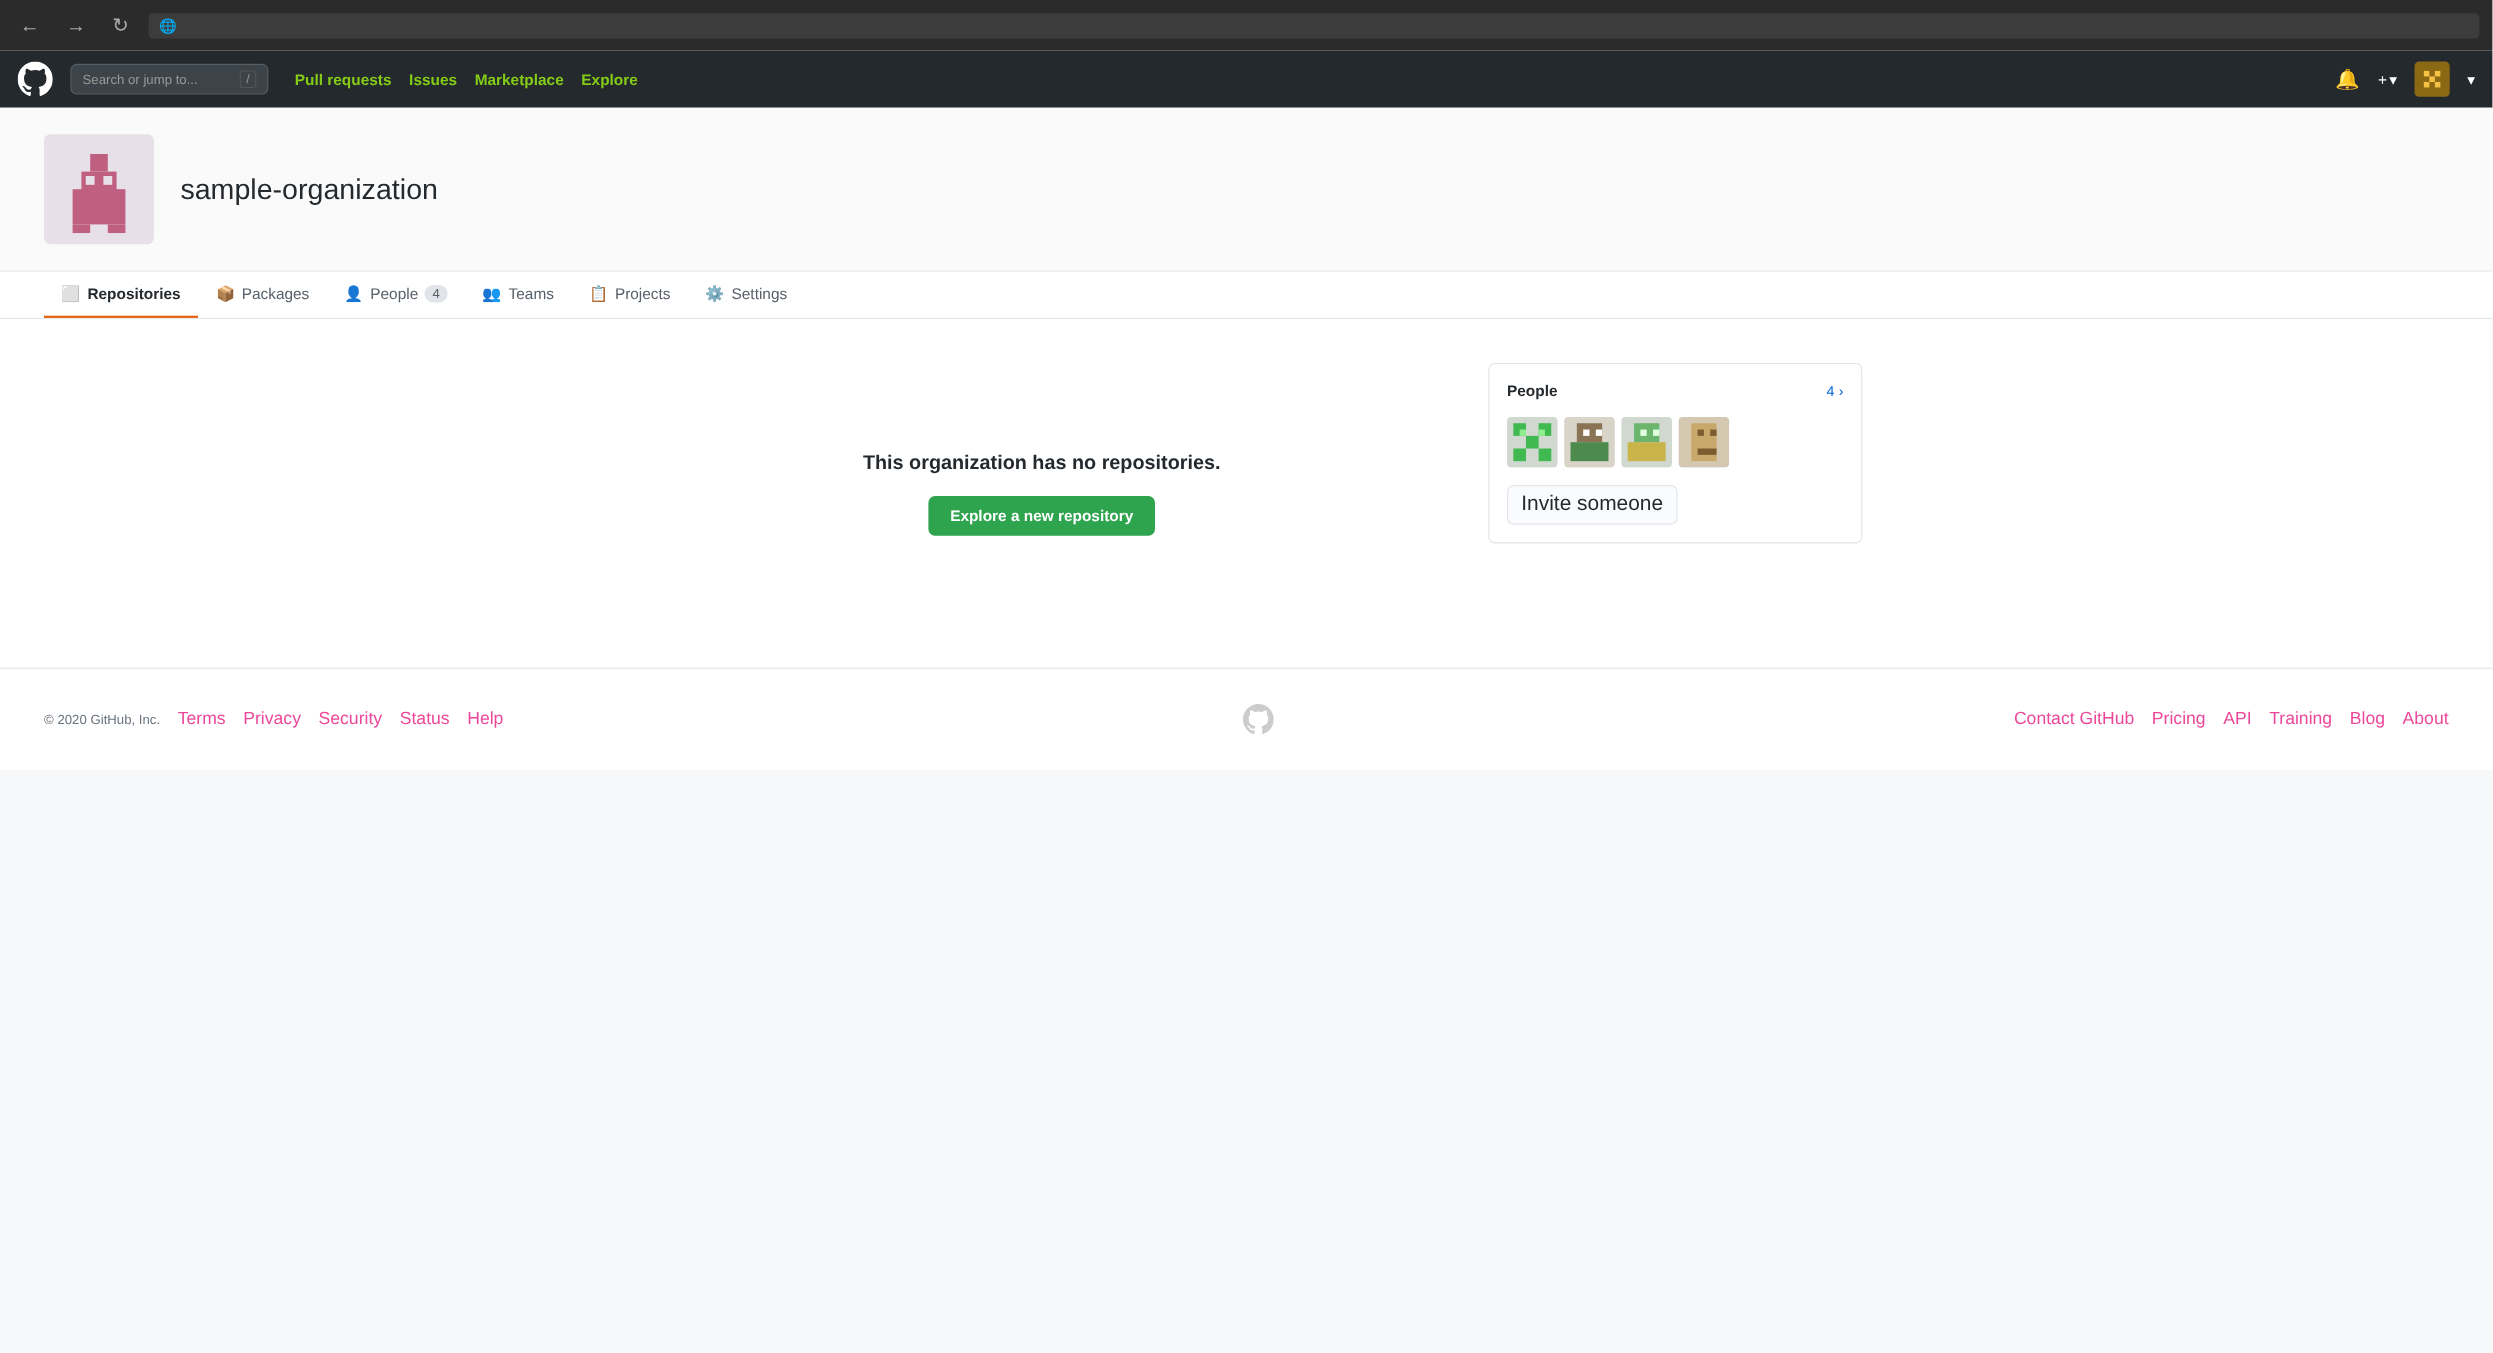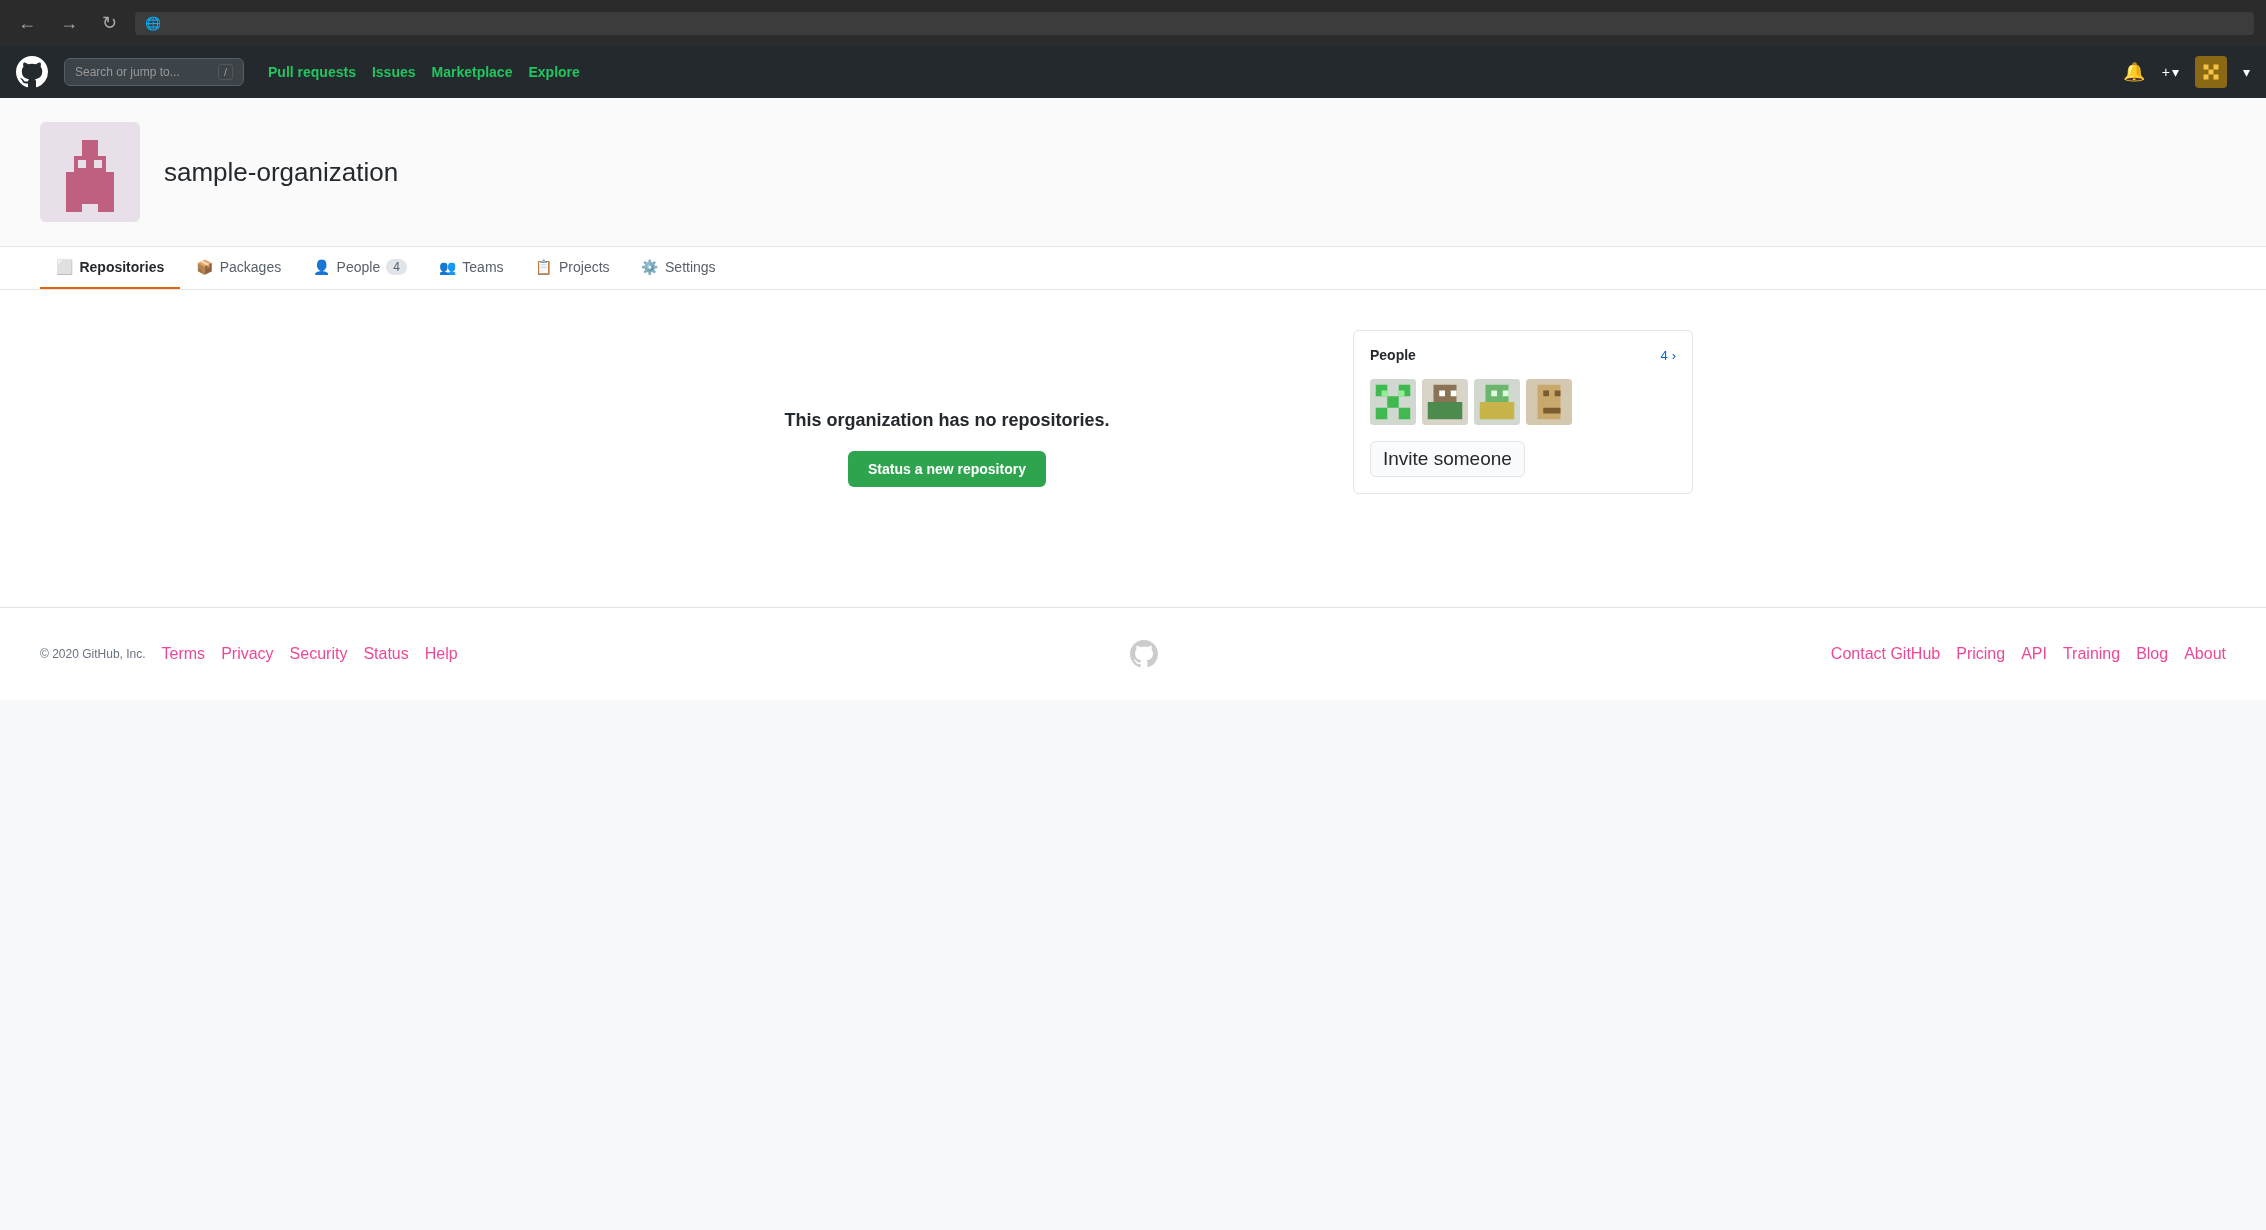--- a/index.html
+++ b/index.html
@@ -12,21 +12,21 @@
     .browser-address-bar .globe-icon { color: #aaa; }
     .browser-url { flex: 1; }
     .browser-url .highlight { color: #e06060; border: 1px solid #e06060; border-radius: 2px; padding: 0 2px; }
 
     
     .gh-navbar { background: #24292e; padding: 0 16px; display: flex; align-items: center; height: 52px; gap: 16px; }
     .gh-logo { width: 32px; height: 32px; fill: white; flex-shrink: 0; }
     .gh-search { background: #3d4449; border: 1px solid #555d65; border-radius: 6px; color: #ccc; padding: 5px 10px; width: 180px; font-size: 14px; display: flex; align-items: center; justify-content: space-between; }
     .gh-search span { font-size: 12px; color: #999; }
     .gh-nav-links { display: flex; gap: 16px; margin-left: 8px; }
-    .gh-nav-link { color: #22c55e; text-decoration: none; font-size: 14px; font-weight: 600; }
+    .gh-nav-link { color: #84cc16; text-decoration: none; font-size: 14px; font-weight: 600; }
     .gh-nav-right { margin-left: auto; display: flex; align-items: center; gap: 16px; }
     .gh-bell { color: #fff; font-size: 18px; }
     .gh-plus-btn { color: #fff; font-size: 14px; cursor: pointer; display: flex; align-items: center; gap: 2px; }
     .gh-avatar-btn { width: 32px; height: 32px; background: #8b6914; border-radius: 4px; cursor: pointer; display: flex; align-items: center; justify-content: center; }
 
     
     .main-content { background: #fff; min-height: 600px; }
     .org-header { padding: 24px 40px; display: flex; align-items: center; gap: 24px; background: #fafafa; border-bottom: 1px solid #e1e4e8; }
     .org-avatar { width: 100px; height: 100px; background: #e8e0e8; border-radius: 6px; overflow: hidden; display: flex; align-items: center; justify-content: center; }
     .org-name { font-size: 26px; font-weight: 300; color: #24292e; }
@@ -152,21 +152,21 @@
     </a>
     <a class="tab-item">
       <span>⚙️</span>
       <span>Settings</span>
     </a>
   </div>
 
   <div class="body-area">
     <div class="main-column">
       <p class="no-repos-text">This organization has no repositories.</p>
-      <button class="create-repo-btn">Status a new repository</button>
+      <button class="create-repo-btn">Explore a new repository</button>
     </div>
 
     <div class="sidebar">
       <div class="people-card">
         <div class="people-card-header">
           <span class="people-card-title">People</span>
           <a class="people-count-link">
             <span>4</span>
             <span>›</span>
           </a>

